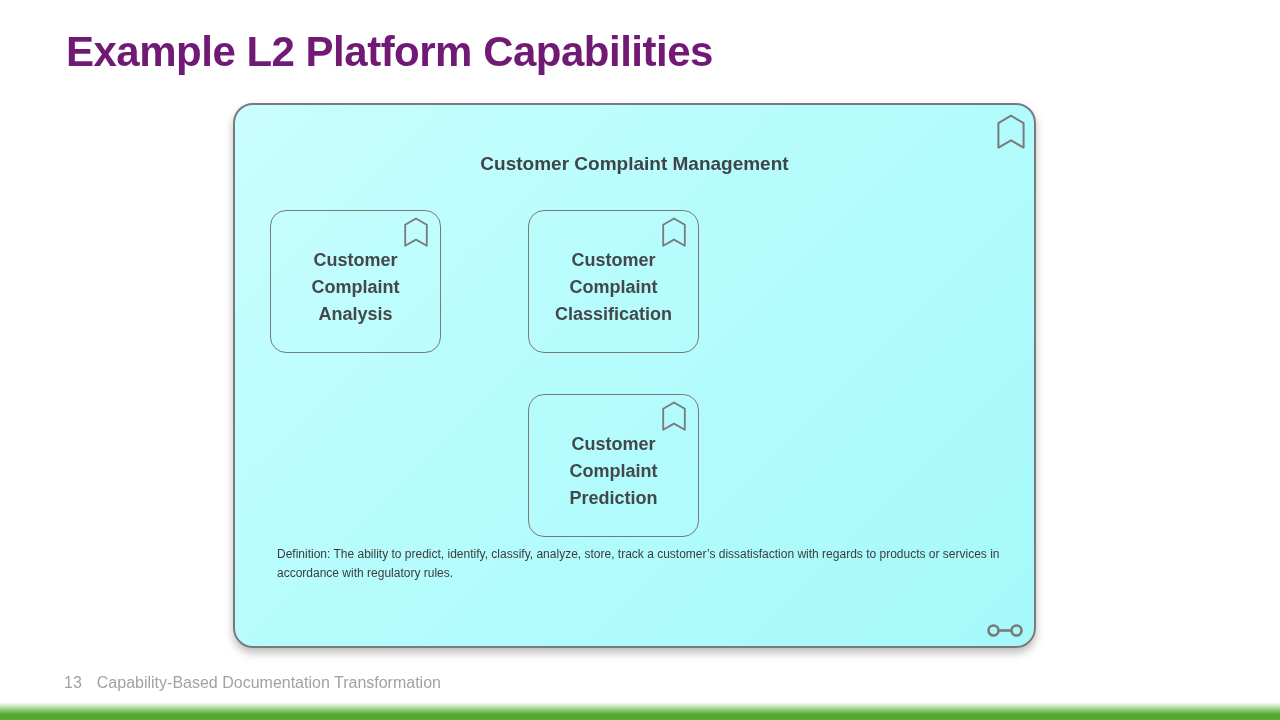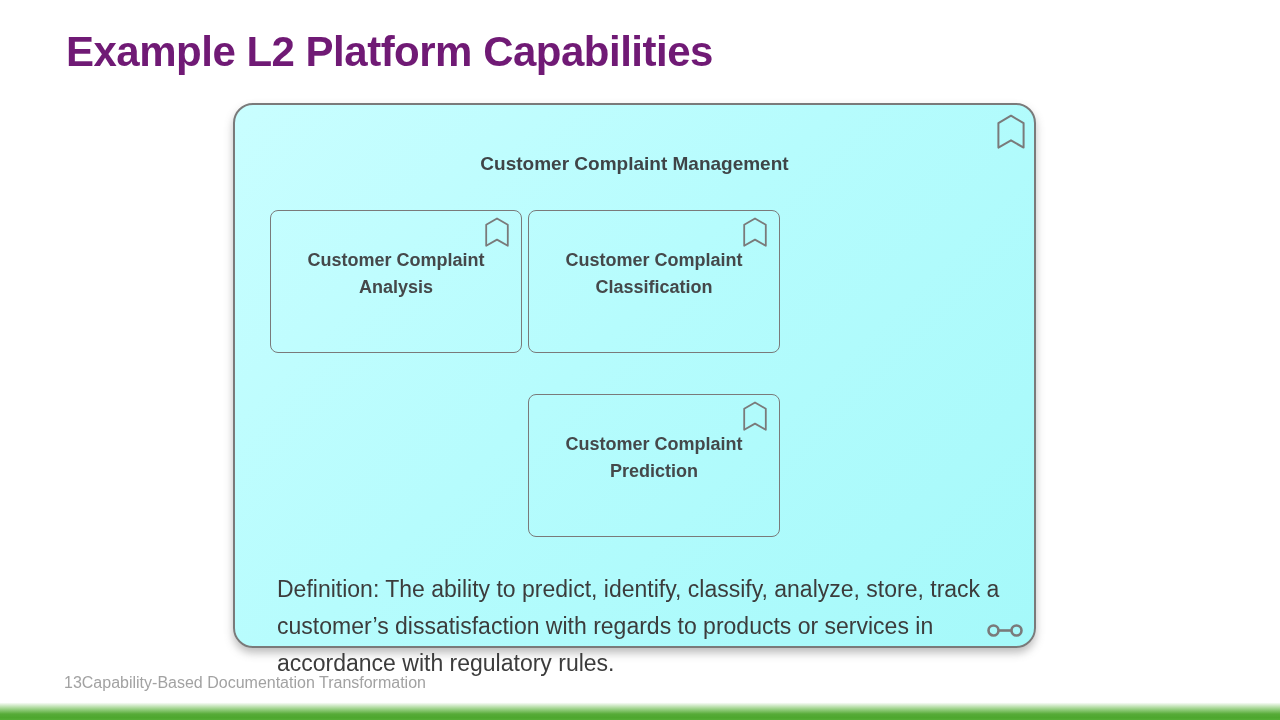--- a/index.html
+++ b/index.html
@@ -25,46 +25,46 @@
   .parent-label {
     position: absolute; top: 48px; left: 0; width: 100%;
     text-align: center; font-size: 19px; font-weight: 700; color: #3f4447;
   }
 
   .bookmark { position: absolute; }
   .bookmark-parent { top: 9px; right: 9px; width: 28px; height: 35px; }
   .bookmark-child  { top: 6px; right: 12px; width: 24px; height: 30px; }
 
   .capability-child {
-    position: absolute; width: 252px; height: 143px;
-    border: 1.5px solid #7a7a7a; border-radius: 8px;
+    position: absolute; width: 171px; height: 143px;
+    border: 1.5px solid #7a7a7a; border-radius: 16px;
     background: transparent;
   }
   .pos-c0 { left: 35px;  top: 105px; }
   .pos-c1 { left: 293px; top: 105px; }
   .pos-c2 { left: 552px; top: 107px; }
   .pos-c3 { left: 35px;  top: 289px; }
   .pos-c4 { left: 293px; top: 289px; }
 
   .child-label {
     position: absolute; top: 36px; left: 8px; right: 8px;
     text-align: center; font-size: 18px; font-weight: 700;
     line-height: 1.5; color: #45484a;
   }
 
   .definition {
-    position: absolute; left: 42px; top: 466px; width: 726px;
-    font-size: 23px; line-height: 1.6; color: #3c3c3c;
+    position: absolute; left: 42px; top: 440px; width: 726px;
+    font-size: 12px; line-height: 1.6; color: #3c3c3c;
   }
 
   .link-icon { position: absolute; right: 10px; bottom: 7px; width: 38px; height: 17px; }
 
   .footer {
     position: absolute; left: 64px; top: 674px;
-    display: flex; align-items: baseline; 
+    display: flex; align-items: baseline; gap: 15px;
     font-size: 16px; color: #a2a2a2; white-space: nowrap;
   }
 
   .bottom-bar {
     position: absolute; left: 0; bottom: 0; width: 1280px; height: 20px;
     background: linear-gradient(to bottom,
       #ffffff 0%, #ffffff 12%, #9bd187 45%, #57ab38 70%, #4ea72e 88%, #55ad36 100%);
   }
 </style>
 </head>

